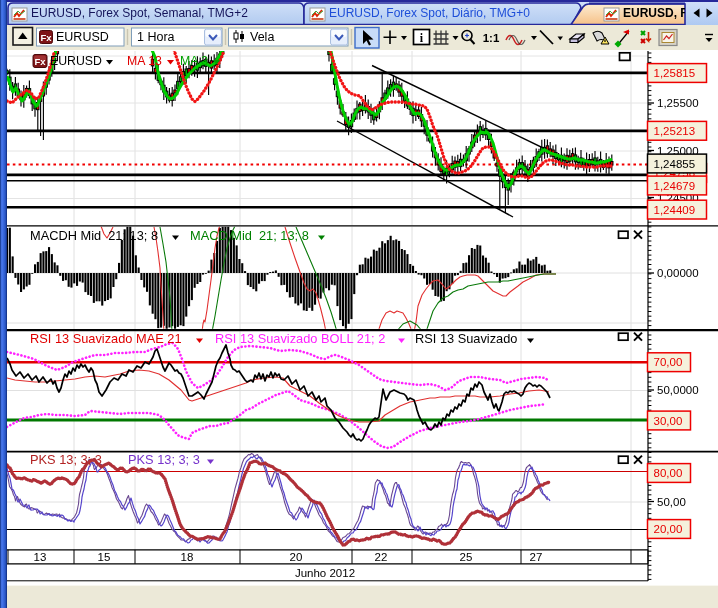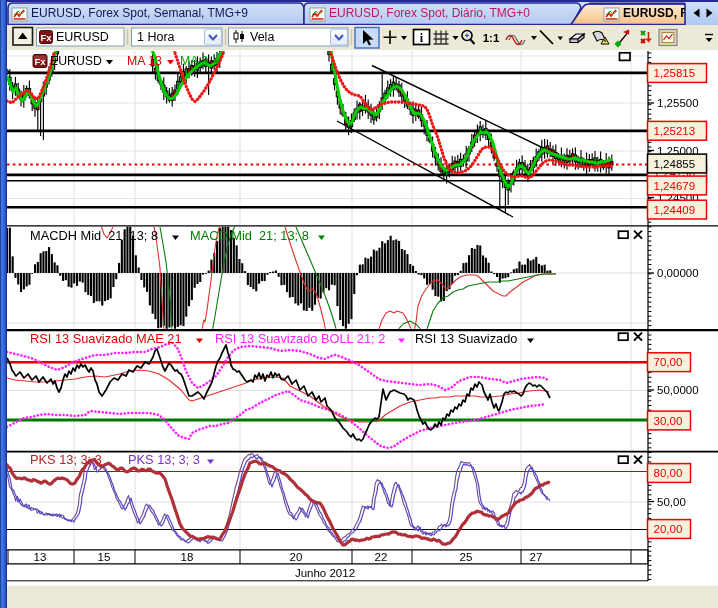--- a/index.html
+++ b/index.html
@@ -824,22 +824,22 @@
       </g>
       <g transform="translate(604,8)">
         <rect x="0" y="0" width="15" height="13" fill="#fff" stroke="#9a9a9a" stroke-width="1"></rect>
         <path d="M2 9 L5 5 L7 8 L12 2" stroke="#dd2200" stroke-width="1.8" fill="none"></path>
         <path d="M2 7 L6 3 L9 6 L13 3" stroke="#44aa44" stroke-width="1" fill="none"></path>
         <rect x="1.5" y="10" width="12" height="2" fill="#cc4422" opacity="0.85"></rect>
       </g>
       <path d="M699.5 8.5 L699.5 17.5 L693.5 13 Z" fill="#000"></path>
       <path d="M706.5 8.5 L706.5 17.5 L712.5 13 Z" fill="#000"></path>
     </svg>
-<div style="position:absolute;top:6px;font:12px 'Liberation Sans',sans-serif;color:#14145a;white-space:nowrap;left:31px;">EURUSD, Forex Spot, Semanal, TMG+9</div>
-<div style="position:absolute;top:6px;font:12px 'Liberation Sans',sans-serif;color:#be185d;white-space:nowrap;left:329px;">EURUSD, Forex Spot, Diário, TMG+0</div>
+<div style="position:absolute;top:6px;font:12px 'Liberation Sans',sans-serif;color:#14145a;white-space:nowrap;left:31px;">EURUSD, Forex Spot, Semanal, TMG+2</div>
+<div style="position:absolute;top:6px;font:12px 'Liberation Sans',sans-serif;color:#1d4ed8;white-space:nowrap;left:329px;">EURUSD, Forex Spot, Diário, TMG+0</div>
 <div style="position:absolute;top:6px;font:12px 'Liberation Sans',sans-serif;color:#14145a;white-space:nowrap;left:623px;color:#000;font-weight:bold;width:62px;overflow:hidden;">EURUSD, Fo</div>
 <div style="position:absolute;left:0;top:25px;width:718px;height:25px;background:#ece9d8;"></div>
 <svg width="718" height="25" viewBox="0 25 718 25" style="position:absolute;left:0;top:25px;">
       <rect x="13" y="27.5" width="19.5" height="17.5" fill="#f4f1e2" stroke="#1a1a1a" stroke-width="1.6"></rect>
       <path d="M22.7 32.5 L27.5 39 L18 39 Z" fill="#000"></path>
       <rect x="36.5" y="28" width="87.5" height="18" fill="#fff" stroke="#7f9db9" stroke-width="1"></rect>
       <rect x="39.5" y="30.5" width="13" height="13" rx="2" fill="#7e1416" stroke="#4d0a0c"></rect>
       <text x="46" y="40.5" font-size="9.5" font-weight="bold" fill="#fff" text-anchor="middle" font-family="Liberation Sans, sans-serif">Fx</text>
       <text x="56" y="41" font-size="12.5" fill="#000" font-family="Liberation Sans, sans-serif">EURUSD</text>
       <line x1="127.5" y1="29" x2="127.5" y2="45" stroke="#c9c5b2" stroke-width="1.4"></line>

